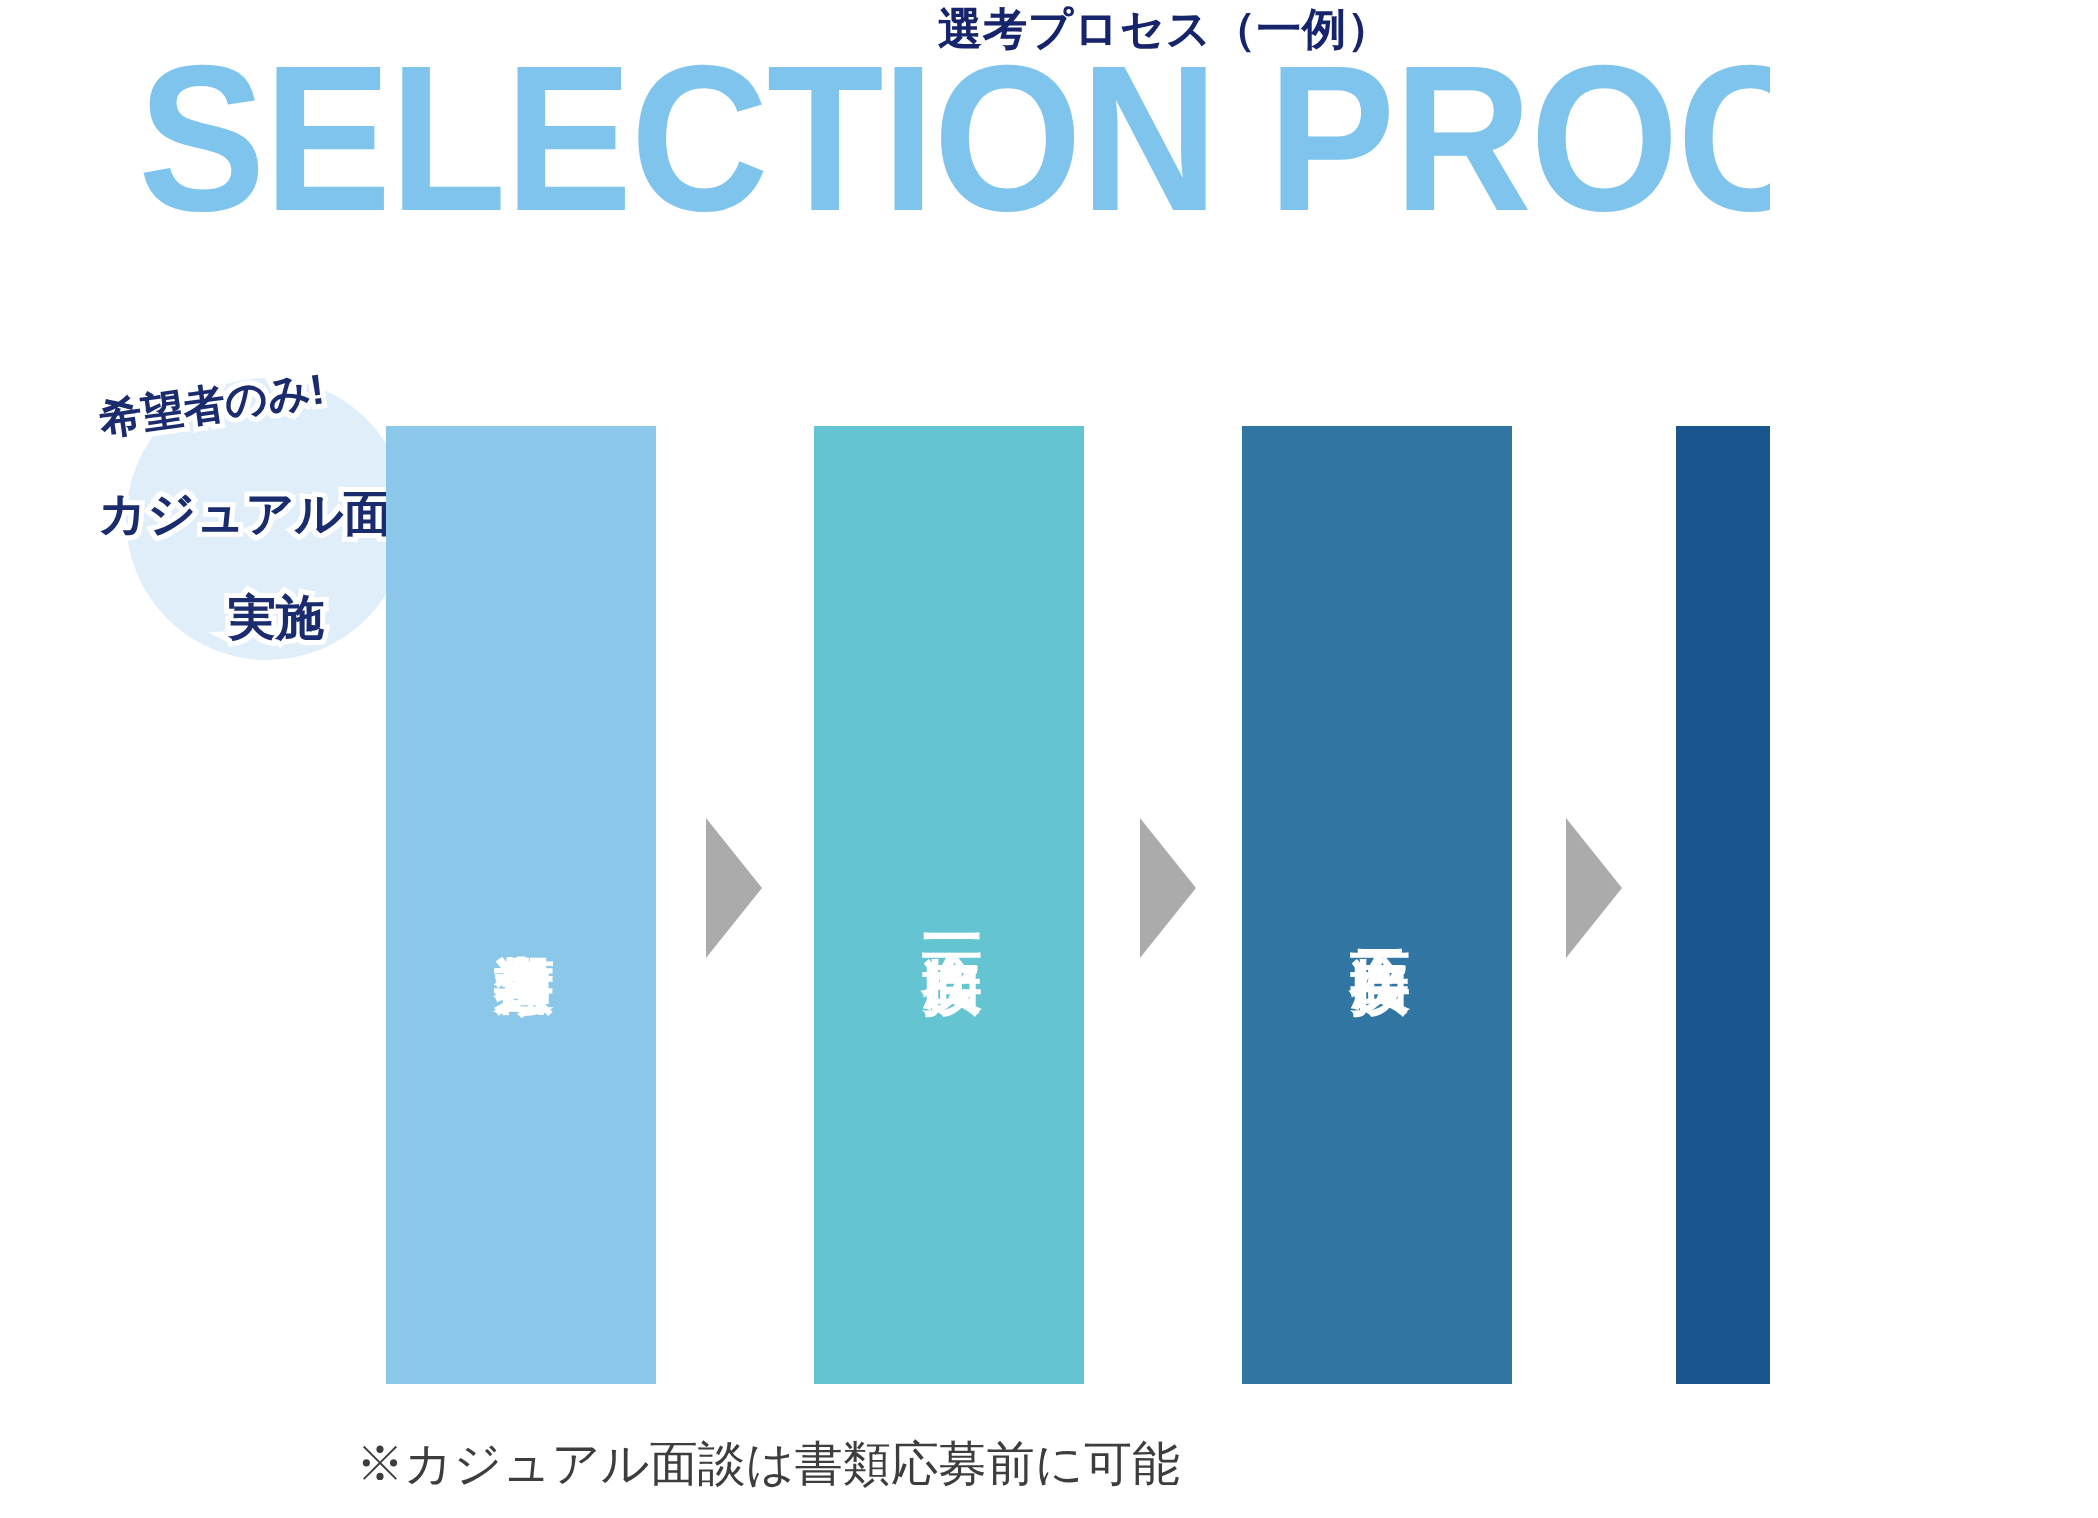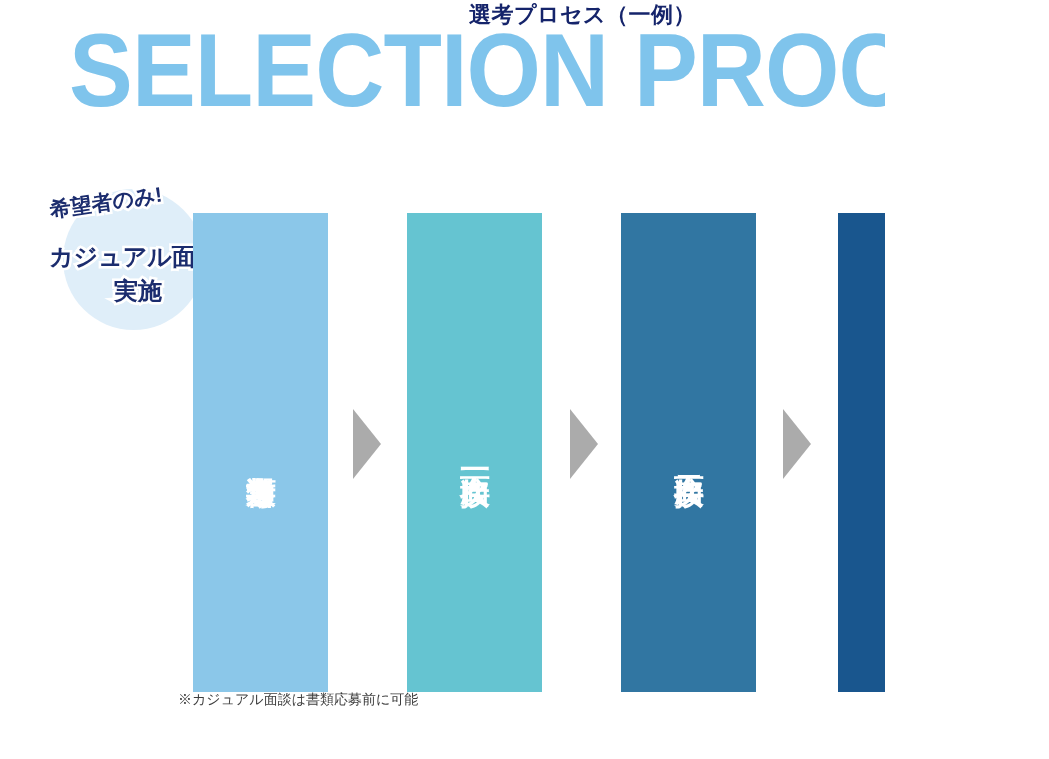--- a/index.html
+++ b/index.html
@@ -64,21 +64,21 @@
     transform: rotate(-8deg);
     transform-origin: left bottom;
   }
   .badge-line2 {
     left: 1px;
     top: 241px;
     font-size: 24px;
   }
   .badge-line3 {
     left: 0;
-    top: 275px;
+    top: 293px;
     width: 180px;
     text-align: center;
     font-size: 24px;
   }
 
   
   .step-bar {
     position: absolute;
     top: 213px;
     width: 135px;
@@ -110,22 +110,22 @@
     clip-path: polygon(0 0, 100% 50%, 0 100%);
   }
   #arrow-1 { left: 305px; }
   #arrow-2 { left: 522px; }
   #arrow-3 { left: 735px; }
 
   
   .footnotes {
     position: absolute;
     left: 130px;
-    top: 688px;
-    font-size: 14px;
+    top: 721px;
+    font-size: 24px;
     line-height: 23px;
     white-space: nowrap;
   }
 </style>
 </head>
 <body>
 
 <div id="stage" style="background-color: rgb(255, 255, 255);">
 
   <div class="subtitle" style="color: rgb(21, 36, 107);">選考プロセス（一例）</div>

